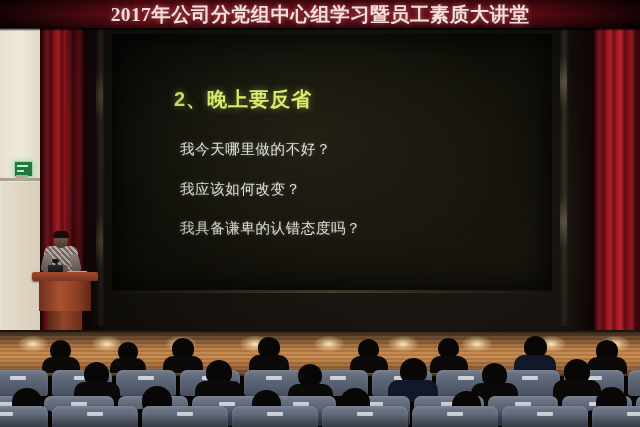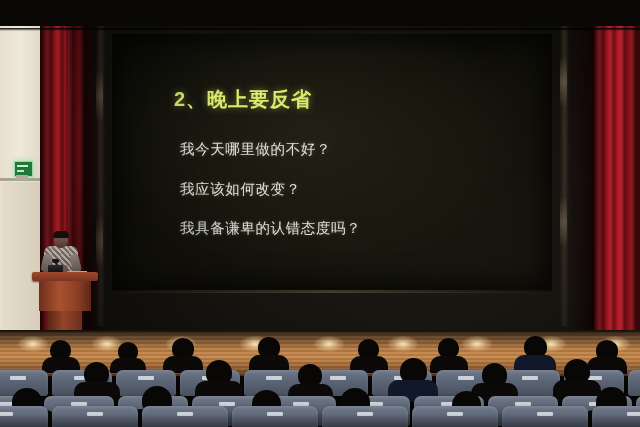--- a/index.html
+++ b/index.html
@@ -197,20 +197,24 @@
   <div class="podium">
     <div class="podium-mic"></div>
     <div class="podium-mic-h"></div>
     <div class="podium-laptop"></div>
     <div class="podium-plaque"></div>
     <div class="podium-top"></div>
     <div class="podium-body"></div>
     <div class="podium-base"></div>
   </div>
 
+  <div class="banner">
+    <div class="banner-sheen"></div>
+    <div class="banner-text">2017年公司分党组中心组学习暨员工素质大讲堂</div>
+  </div>
   <div class="banner-edge"></div>
 
   <div class="apron"></div>
   <div class="apron-grain"></div>
   <div class="apron-lip"></div>
   <div class="footlight" style="left:18px"></div>
   <div class="footlight" style="left:92px"></div>
   <div class="footlight" style="left:166px"></div>
   <div class="footlight" style="left:240px"></div>
   <div class="footlight" style="left:314px"></div>

